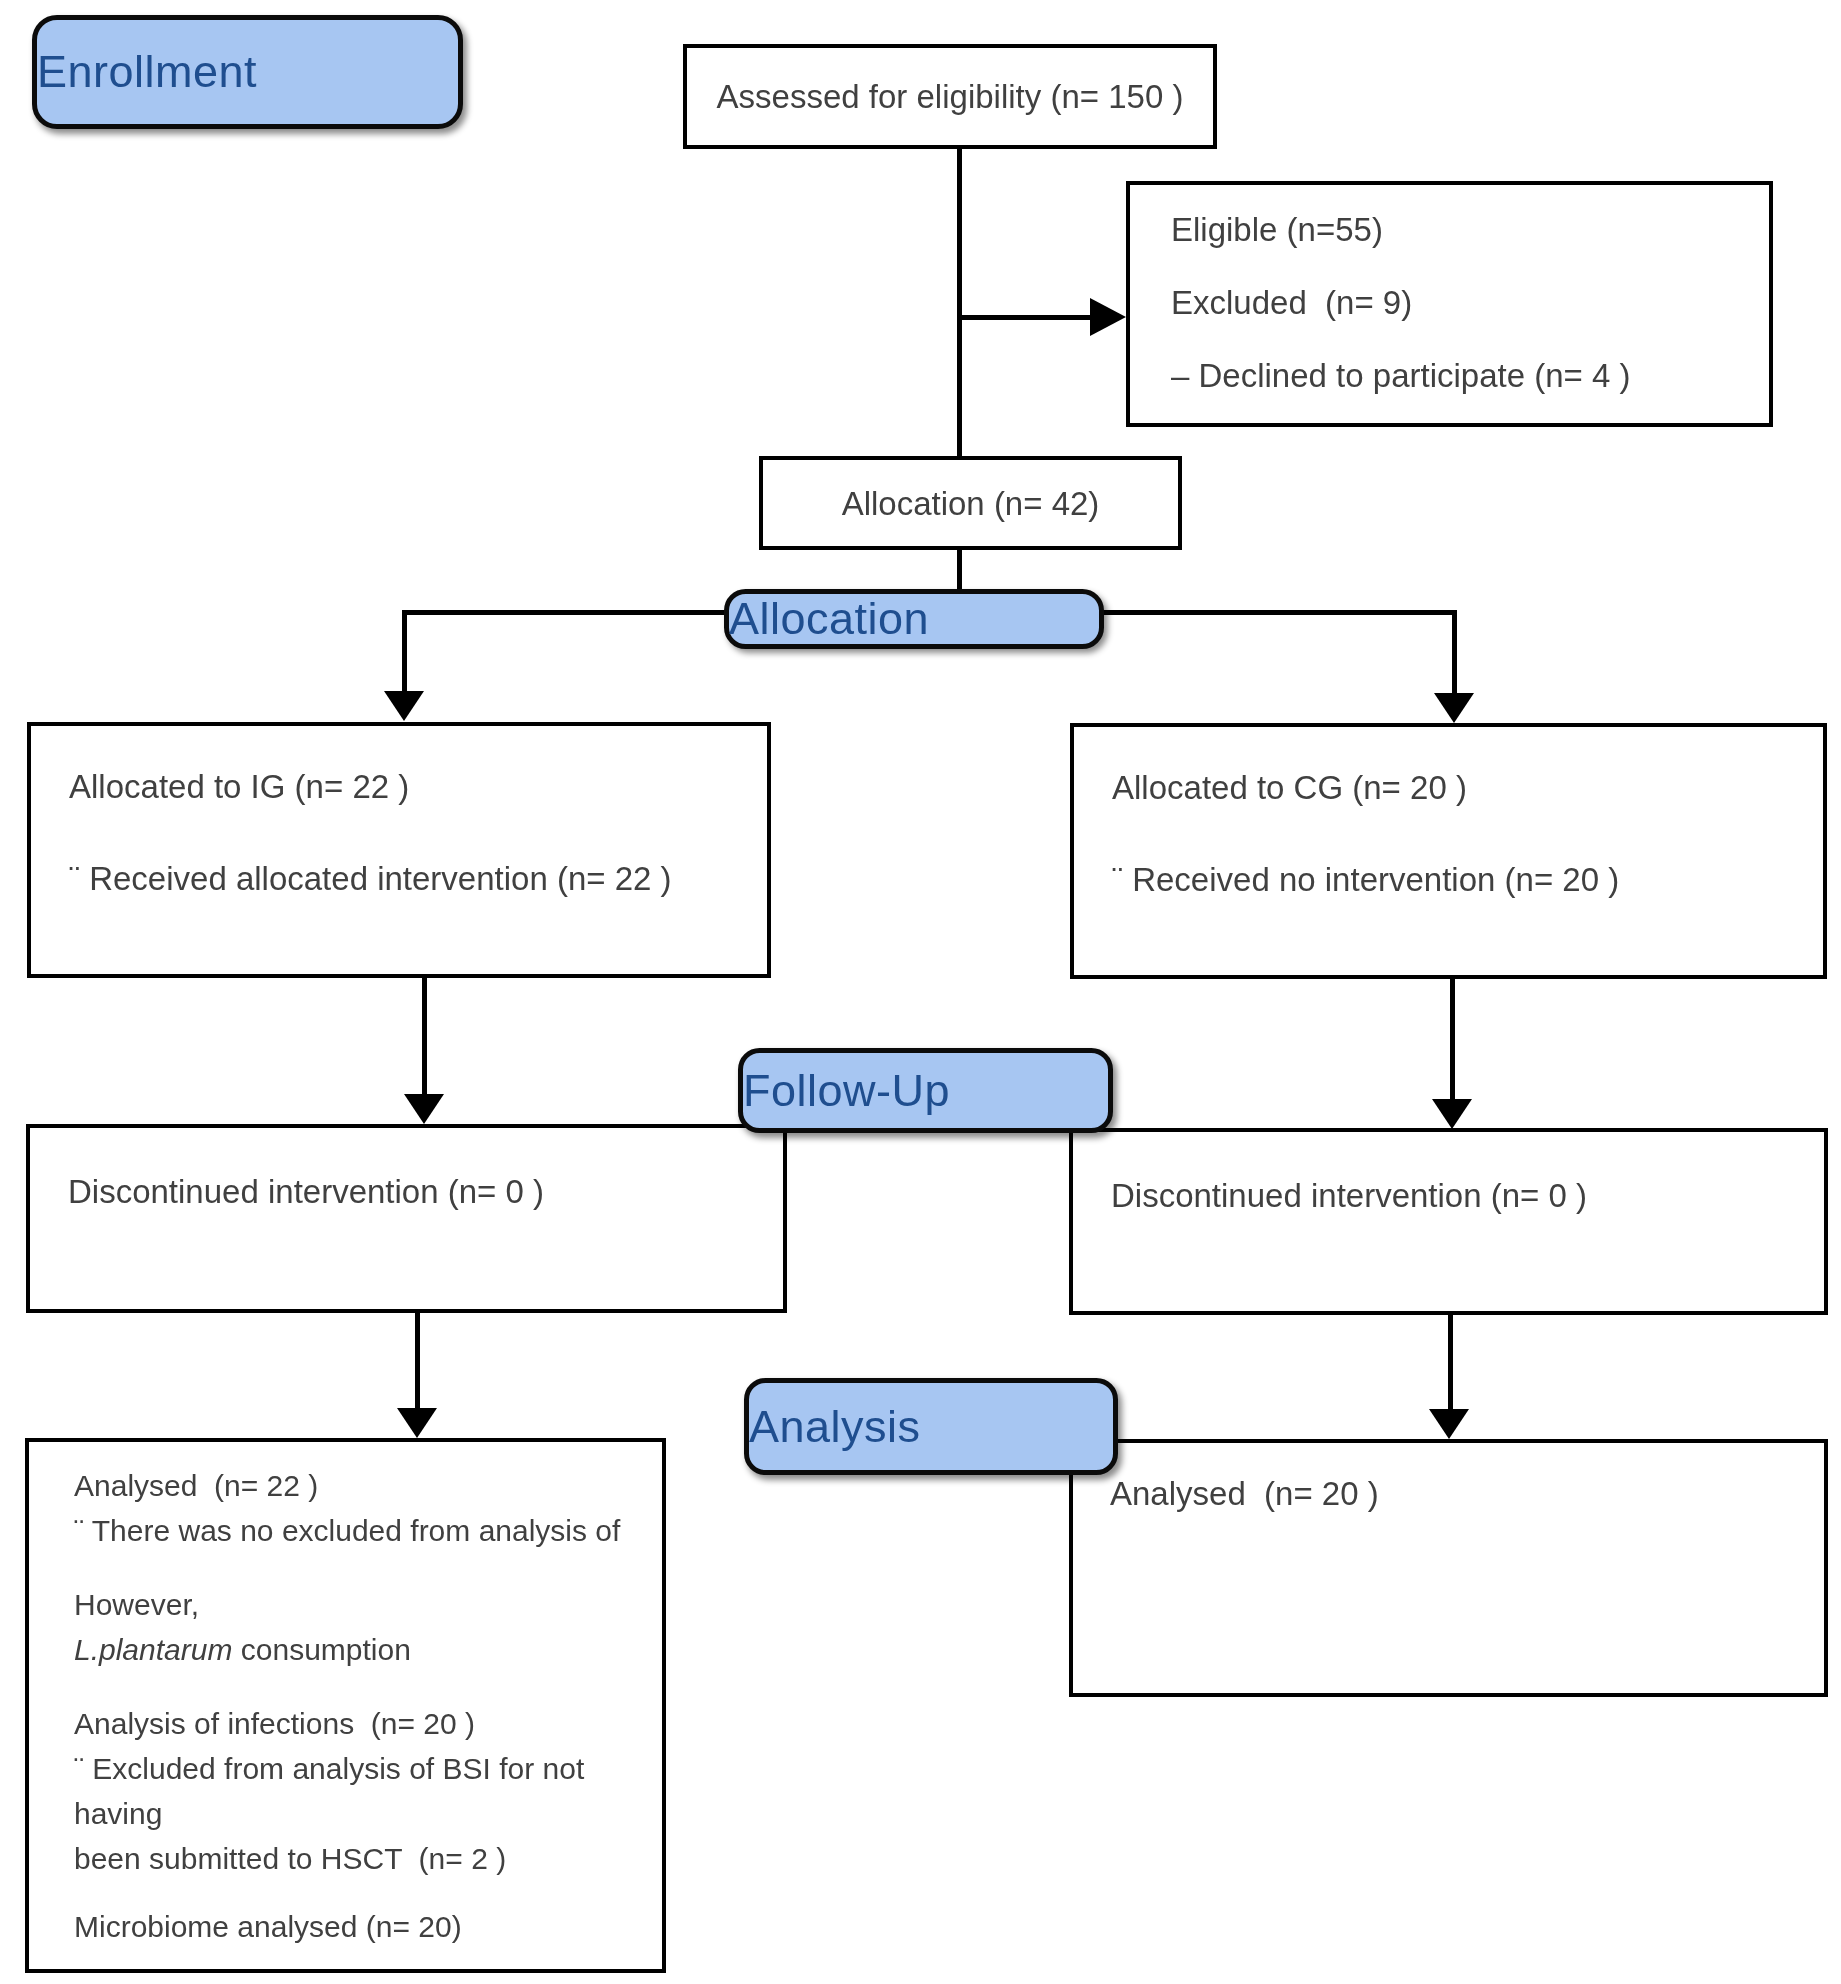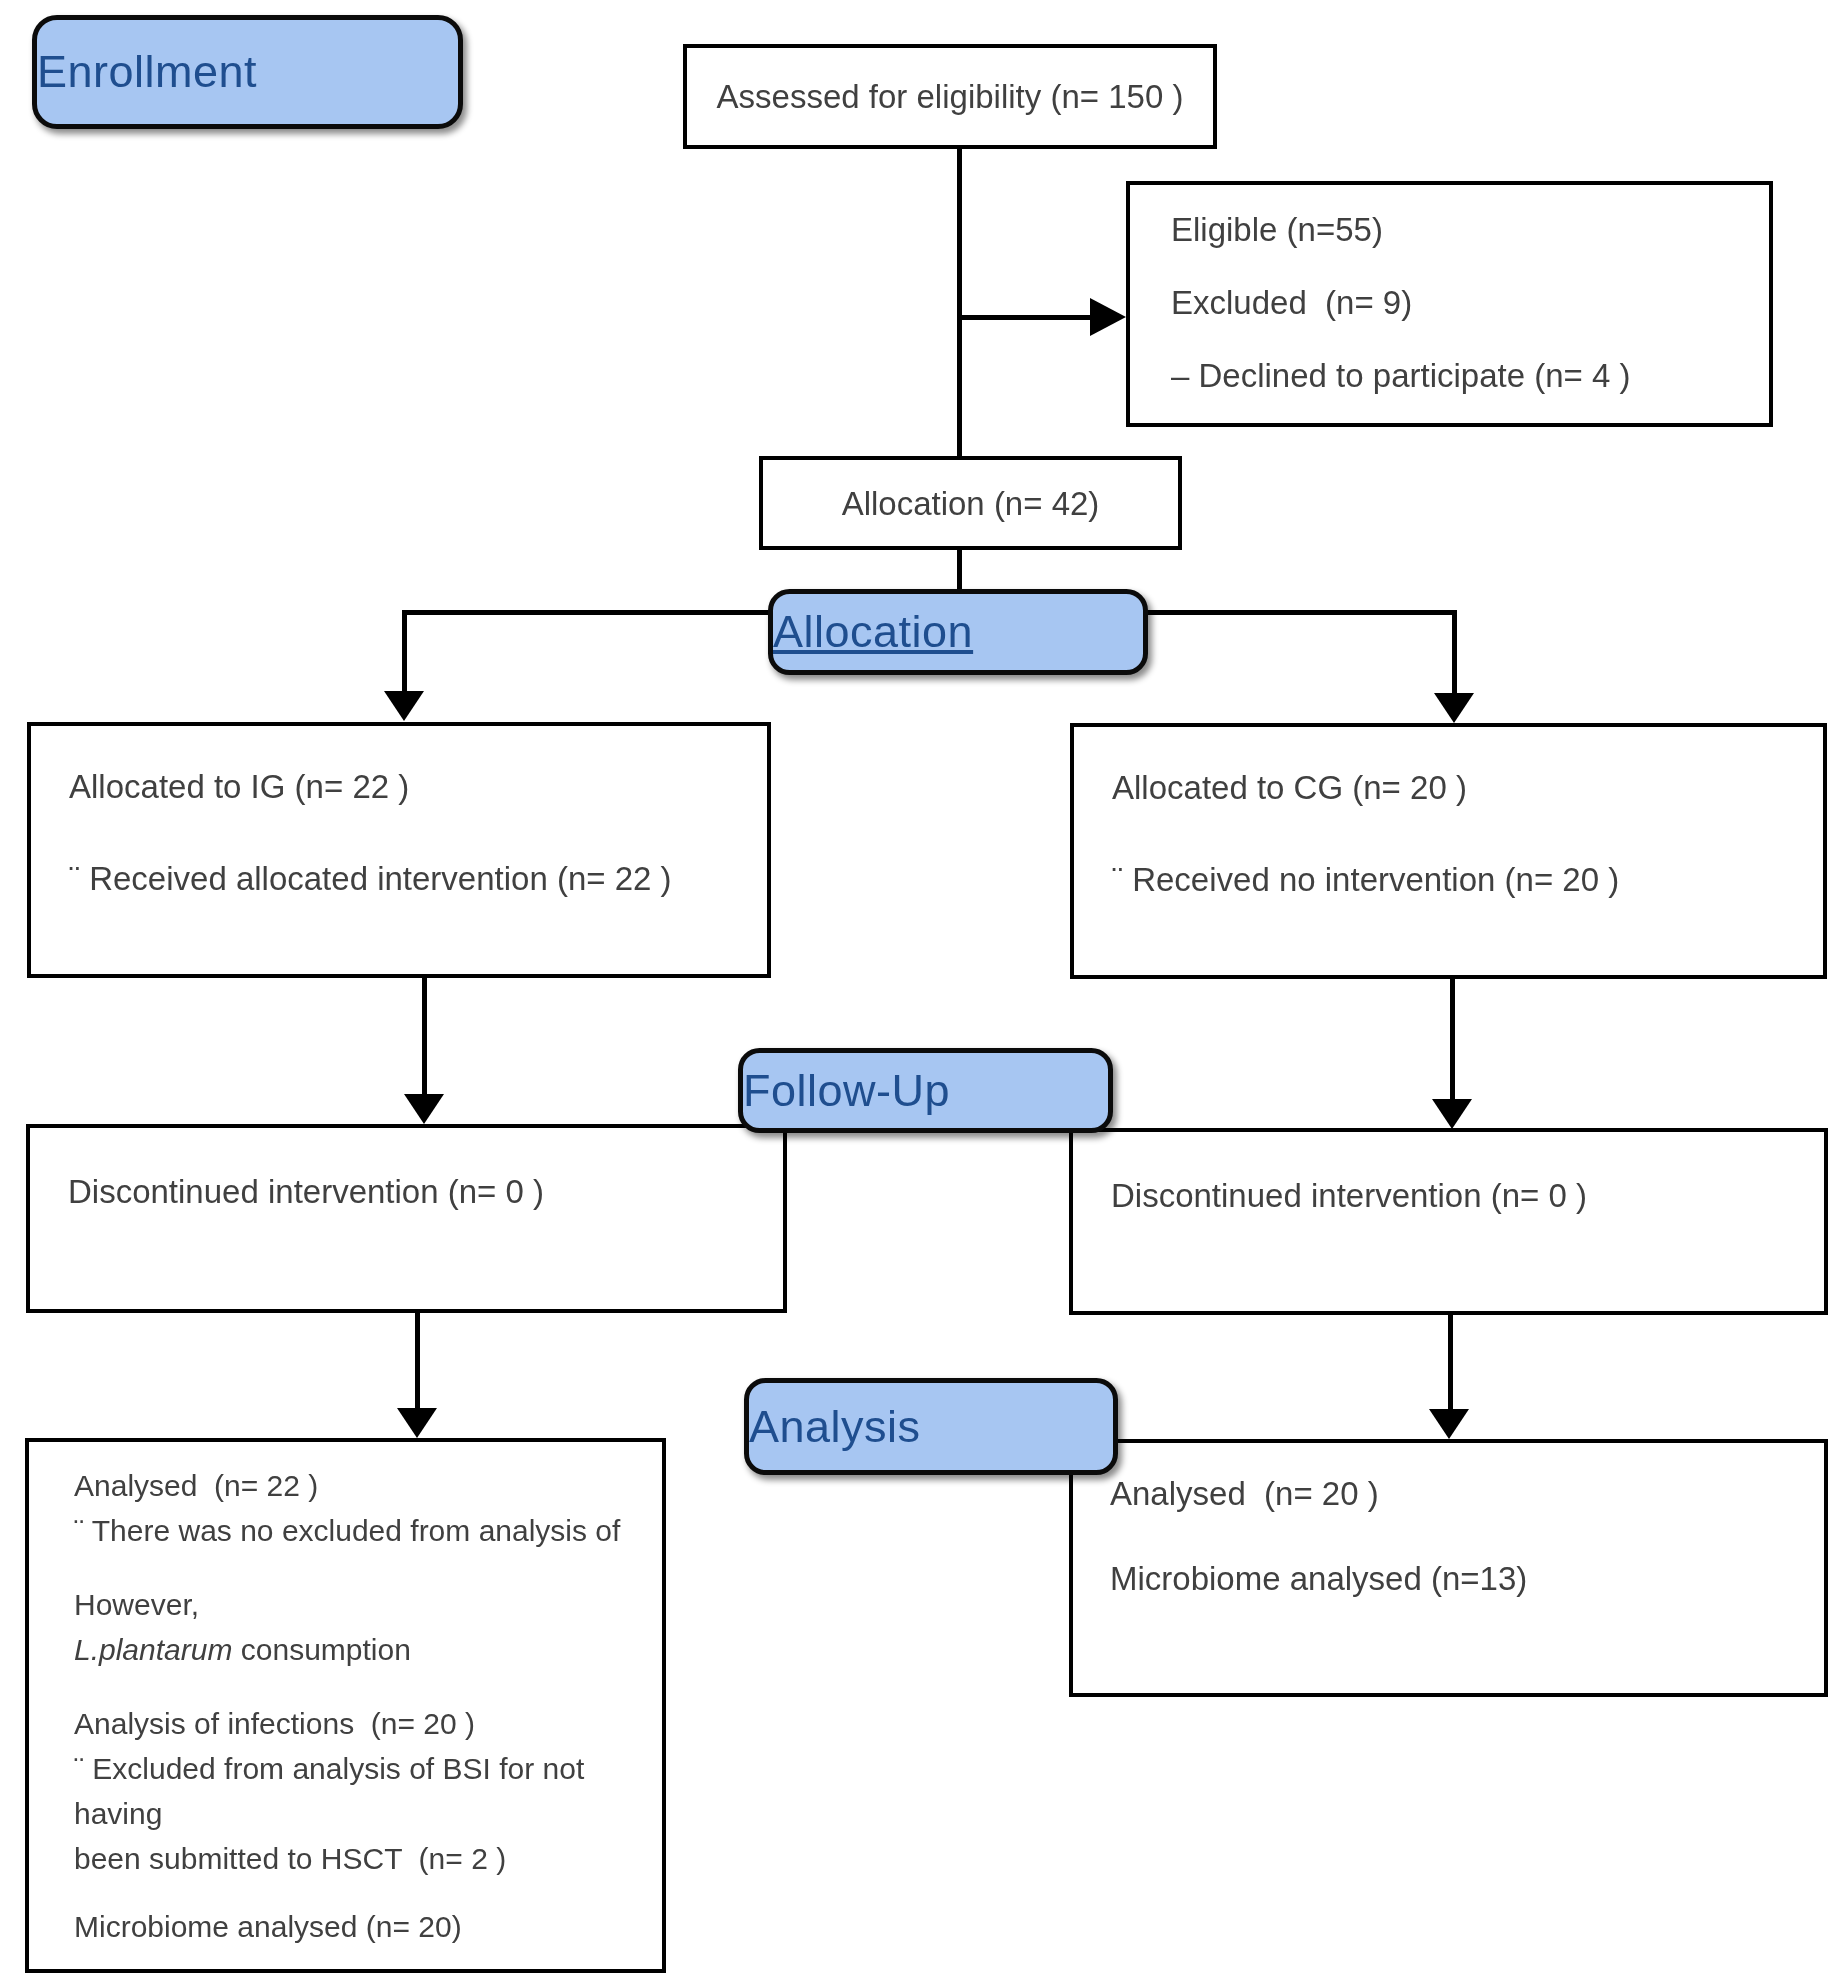--- a/index.html
+++ b/index.html
@@ -88,21 +88,21 @@
   <div class="arr-down" style="left:1432px; top:1099px;"></div>
 
   <div class="vline" style="left:415px; top:1312px; height:98px;"></div>
   <div class="arr-down" style="left:397px; top:1408px;"></div>
   <div class="vline" style="left:1448px; top:1314px; height:97px;"></div>
   <div class="arr-down" style="left:1429px; top:1409px;"></div>
 
   <div class="pill" style="left:32px; top:15.4px; width:431px; height:114px; border-radius:25px;">
     <span>Enrollment</span>
   </div>
-  <div class="pill" style="left:768px; top:589px; width:380px; height:86px;text-decoration:underline;">
+  <div class="pill" style="left:724px; top:589px; width:380px; height:60px;">
     <span>Allocation</span>
   </div>
   <div class="pill" style="left:738px; top:1048px; width:375px; height:85px;">
     <span>Follow-Up</span>
   </div>
   <div class="pill" style="left:744px; top:1378px; width:374px; height:97px;">
     <span>Analysis</span>
   </div>
 
   <div class="wbox center" style="left:683px; top:44px; width:534px; height:105px;">
@@ -143,17 +143,16 @@
     <div class="line sp-lg">However,</div>
     <div class="line"><span class="italic">L.plantarum</span><span> consumption</span></div>
     <div class="line sp-lg">Analysis of infections  (n= 20 )</div>
     <div class="line">¨ Excluded from analysis of BSI for not having</div>
     <div class="line">been submitted to HSCT  (n= 2 )</div>
     <div class="line sp-md">Microbiome analysed (n= 20)</div>
   </div>
 
   <div class="wbox box-ana-right" style="left:1069px; top:1439px; width:759px; height:258px;">
     <div class="line">Analysed  (n= 20 )</div>
-    <div class="line line2">Microbiome analysed (n=13)</div>
   </div>
 
 </div>
 
 
 </body></html>

